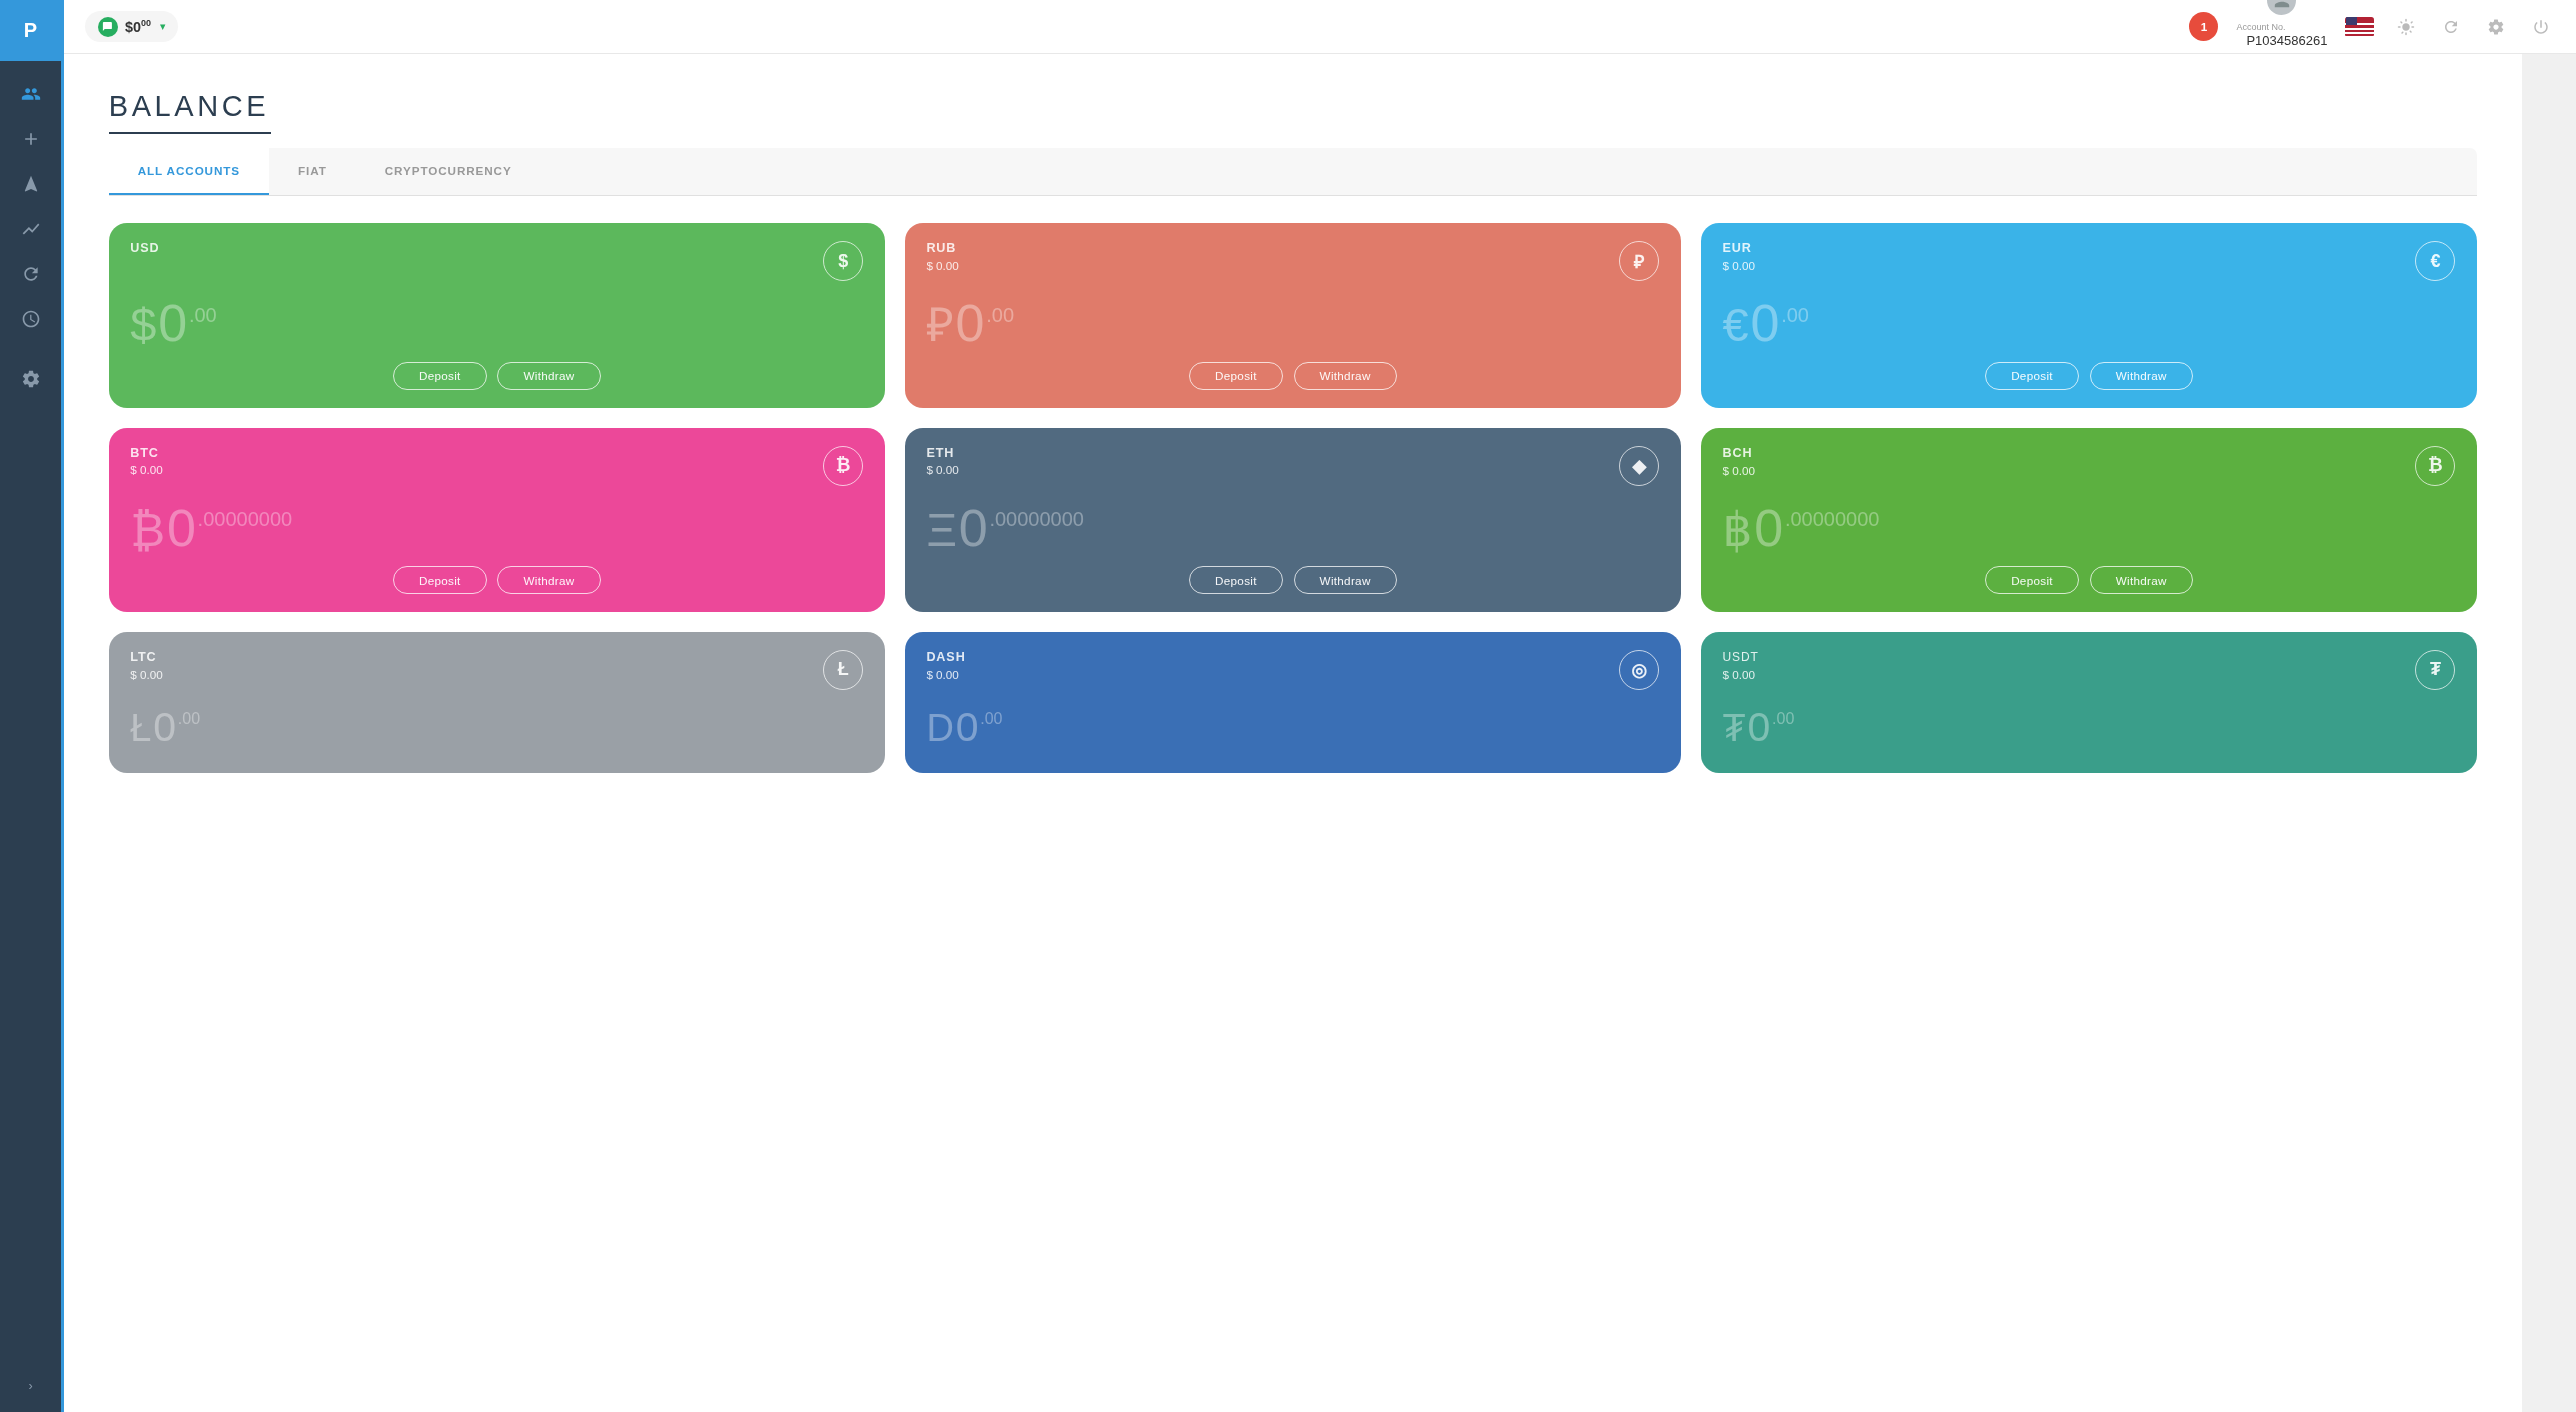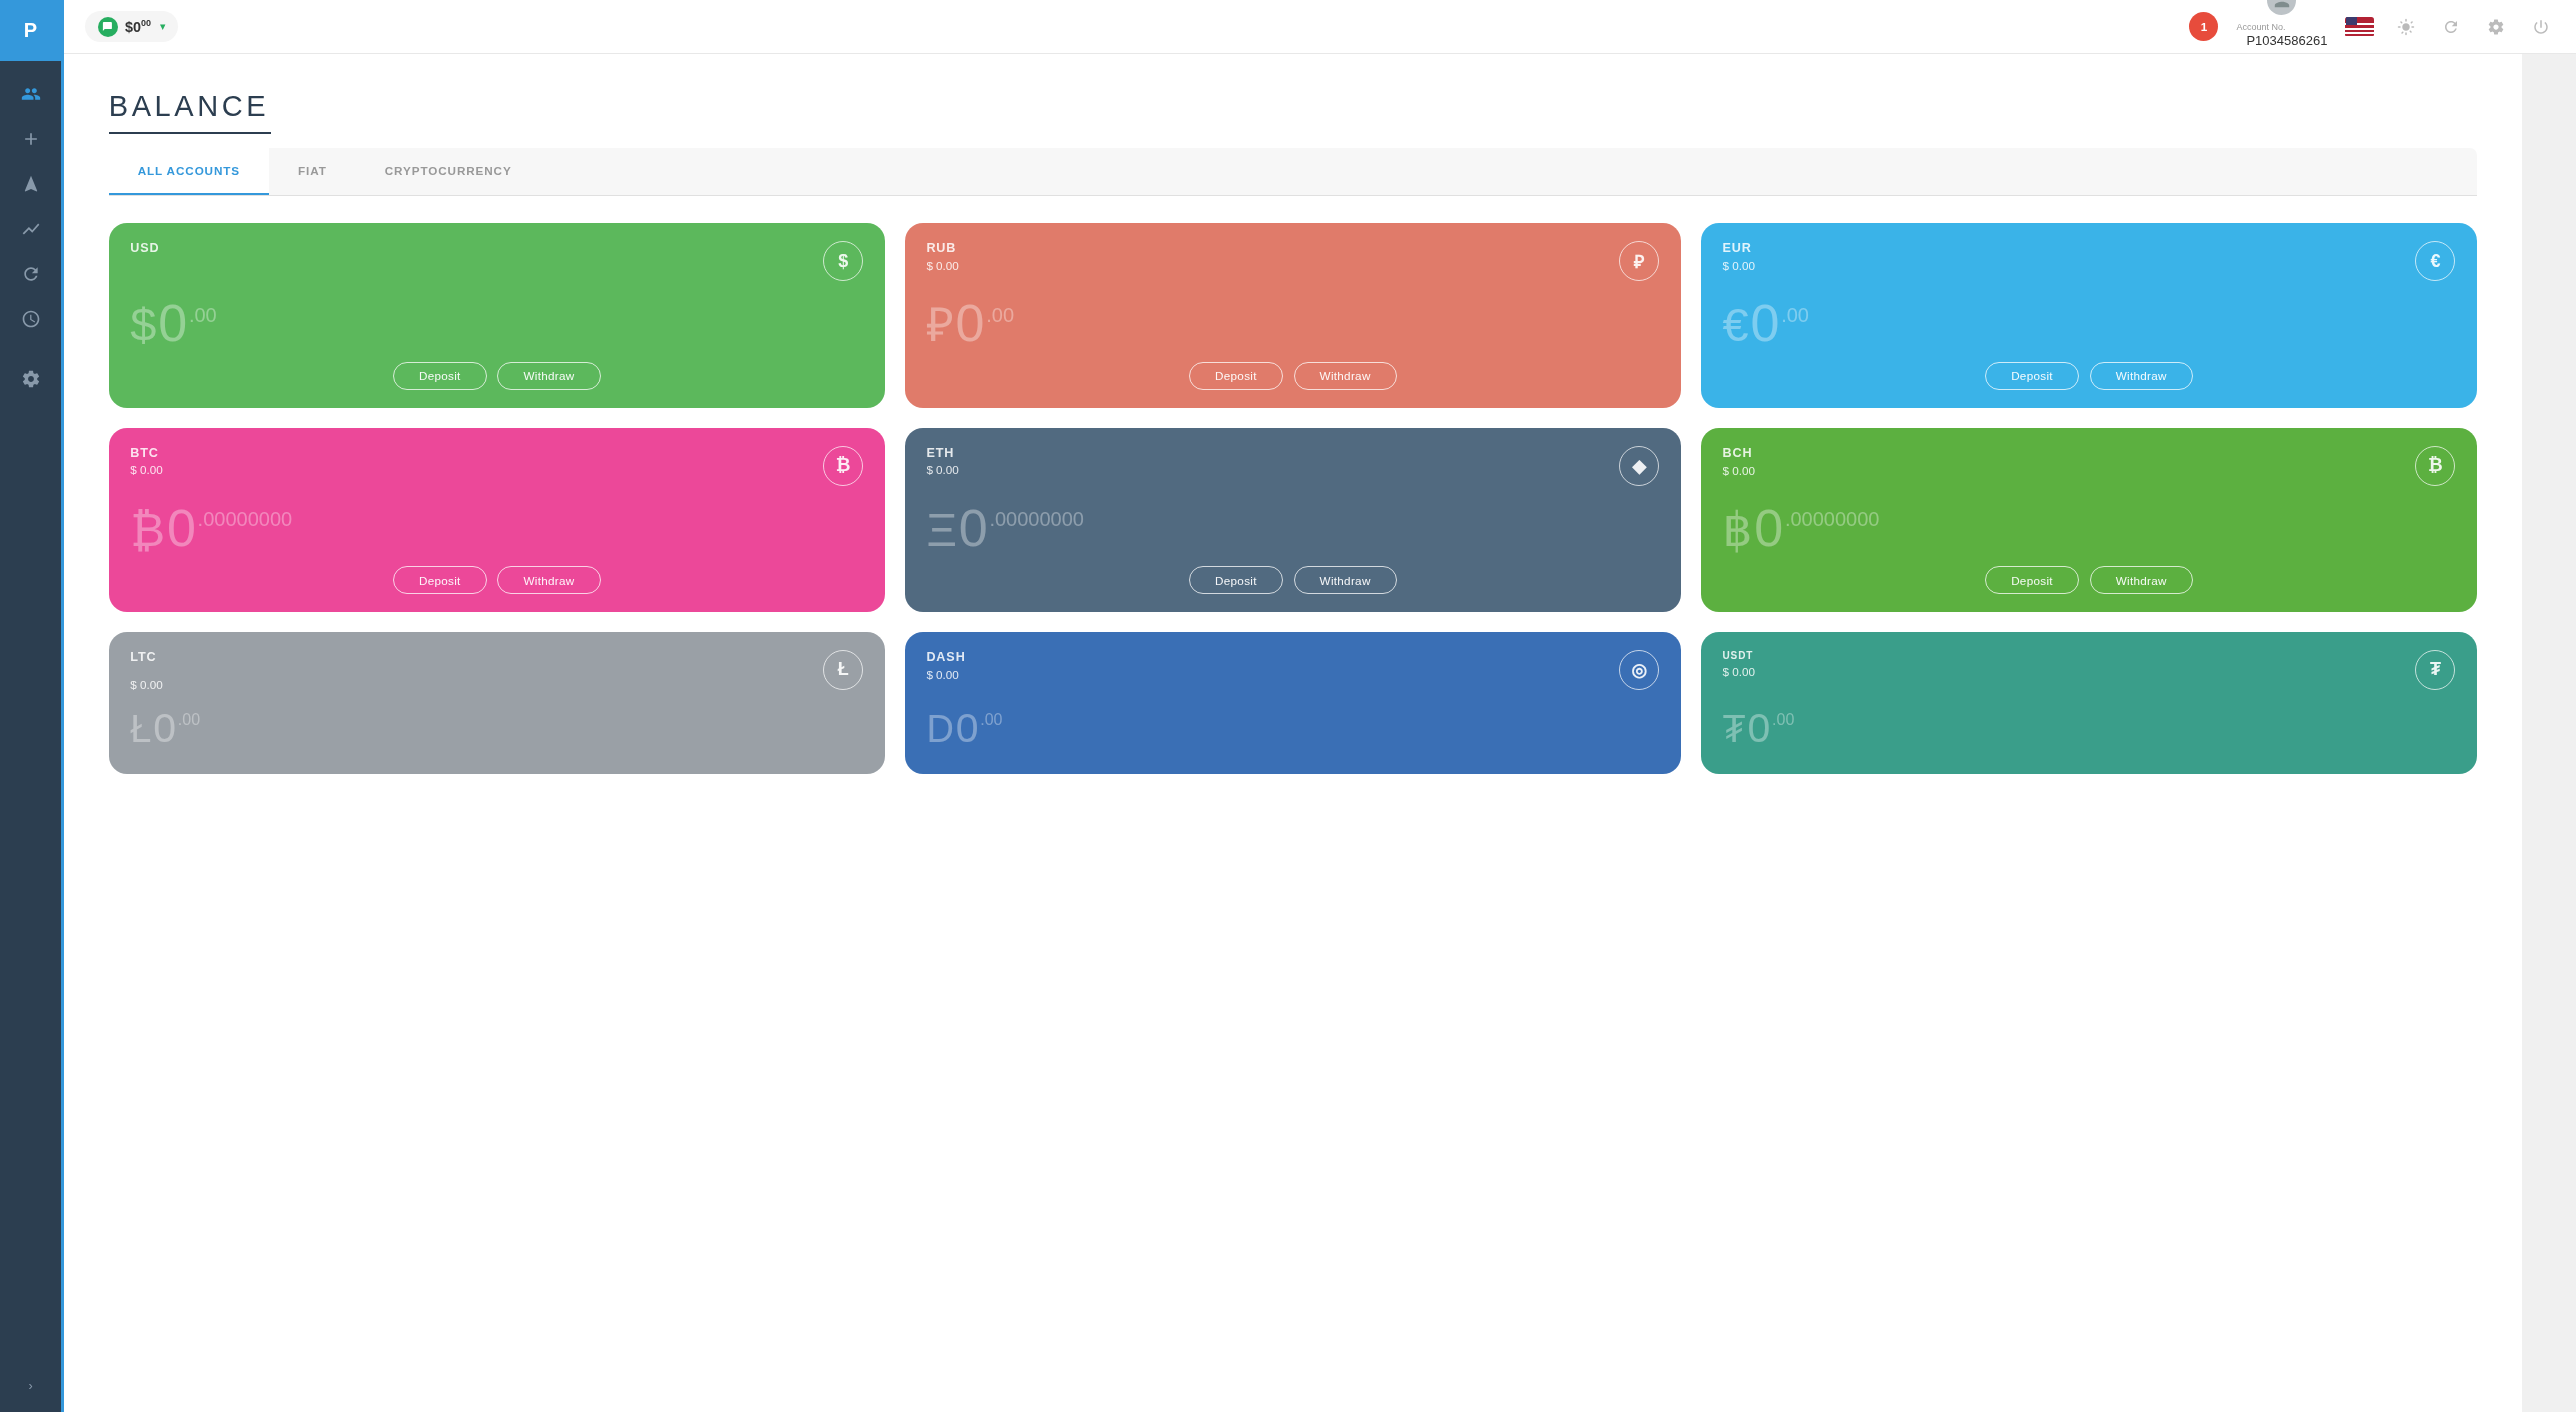--- a/index.html
+++ b/index.html
@@ -587,21 +587,21 @@
       <span class="card-amount-dec">.00000000</span>
     </div>
     <div class="card-actions">
       <button class="card-btn">Deposit</button>
       <button class="card-btn">Withdraw</button>
     </div>
 
   </div>
           <div class="currency-card card-gray" style="min-height: 90px;">
     <div class="card-header">
-      <div style="display:flex; flex-direction:column; gap:14px;">
+      <div style="display:flex; flex-direction:column; gap:4px;">
         <span style="font-size:12.6px; color:rgba(255,255,255,0.85); font-weight:600; letter-spacing:0.9px;">LTC</span>
         <span style="font-size:11.7px; color:rgba(255,255,255,0.85);">$ 0.00</span>
       </div>
       <div class="card-icon-circle">Ł</div>
     </div>
 
     <div style="padding: 7.2px 0 3.6px 0; display:flex; align-items:baseline; gap:1.8px;">
       <span style="font-size:38px; color:rgba(255,255,255,0.35); font-weight:300;">Ł</span>
       <span style="font-size:41px; color:rgba(255,255,255,0.35); font-weight:300;">0</span>
       <span style="font-size:16px; color:rgba(255,255,255,0.35); font-weight:300; align-self:flex-start; margin-top:5.4px;">.00</span>
@@ -620,21 +620,21 @@
     <div style="padding: 7.2px 0 3.6px 0; display:flex; align-items:baseline; gap:1.8px;">
       <span style="font-size:38px; color:rgba(255,255,255,0.35); font-weight:300;">D</span>
       <span style="font-size:41px; color:rgba(255,255,255,0.35); font-weight:300;">0</span>
       <span style="font-size:16px; color:rgba(255,255,255,0.35); font-weight:300; align-self:flex-start; margin-top:5.4px;">.00</span>
     </div>
 
   </div>
           <div class="currency-card card-teal" style="min-height: 90px;">
     <div class="card-header">
       <div style="display:flex; flex-direction:column; gap:3.6px;">
-        <span style="font-size:10px; color:rgba(255,255,255,0.85); font-weight:700; letter-spacing:0.9px;">USDT</span>
+        <span style="font-size:12px; color:rgba(255,255,255,0.85); font-weight:400; letter-spacing:0.9px;">USDT</span>
         <span style="font-size:11.7px; color:rgba(255,255,255,0.85);">$ 0.00</span>
       </div>
       <div class="card-icon-circle">₮</div>
     </div>
 
     <div style="padding: 7.2px 0 3.6px 0; display:flex; align-items:baseline; gap:1.8px;">
       <span style="font-size:38px; color:rgba(255,255,255,0.35); font-weight:300;">₮</span>
       <span style="font-size:41px; color:rgba(255,255,255,0.35); font-weight:300;">0</span>
       <span style="font-size:16px; color:rgba(255,255,255,0.35); font-weight:300; align-self:flex-start; margin-top:5.4px;">.00</span>
     </div>

